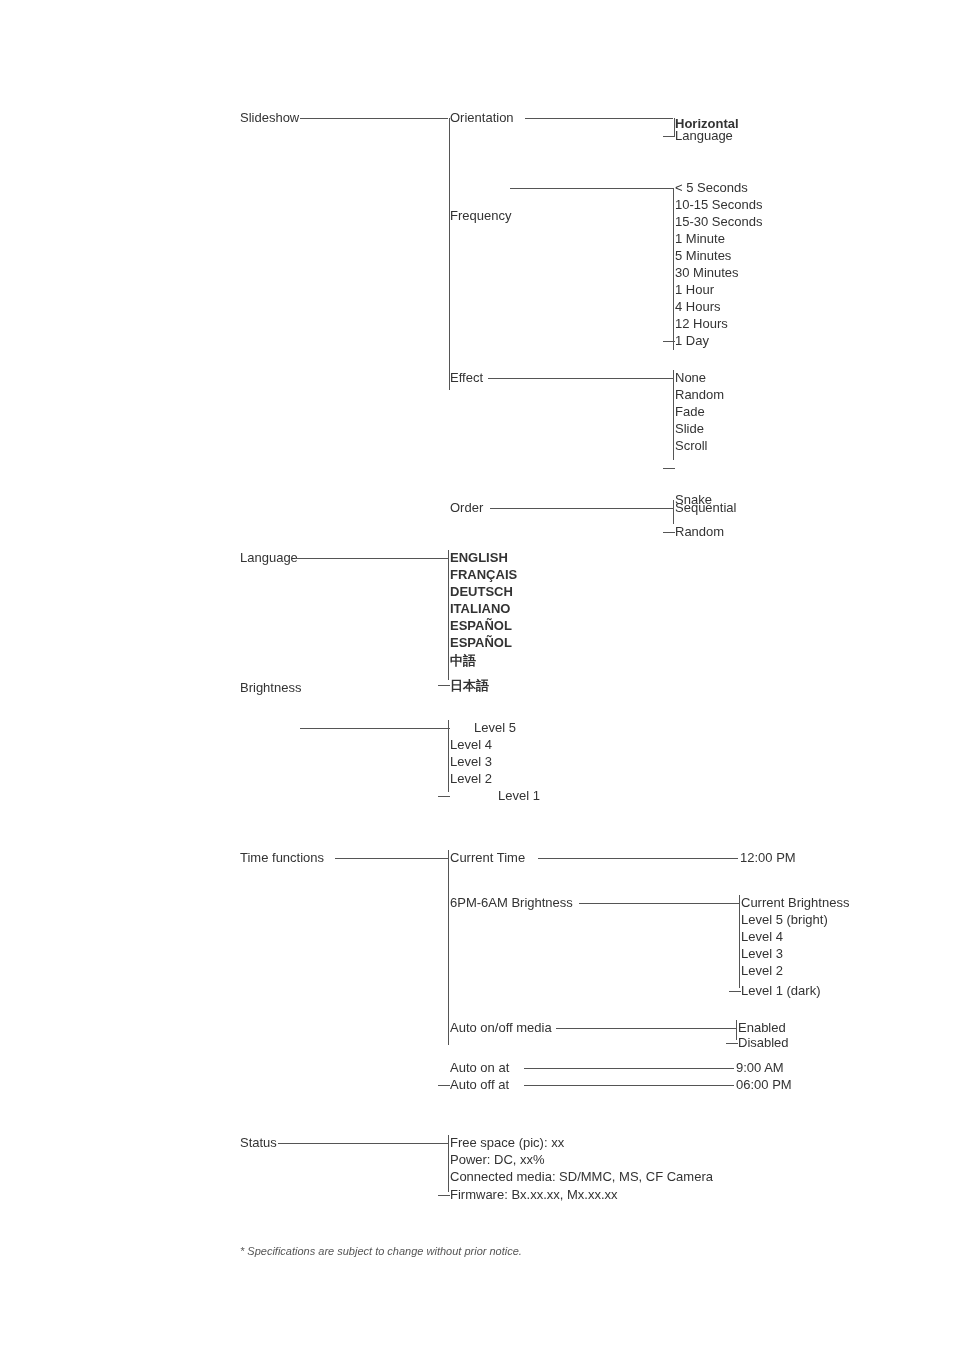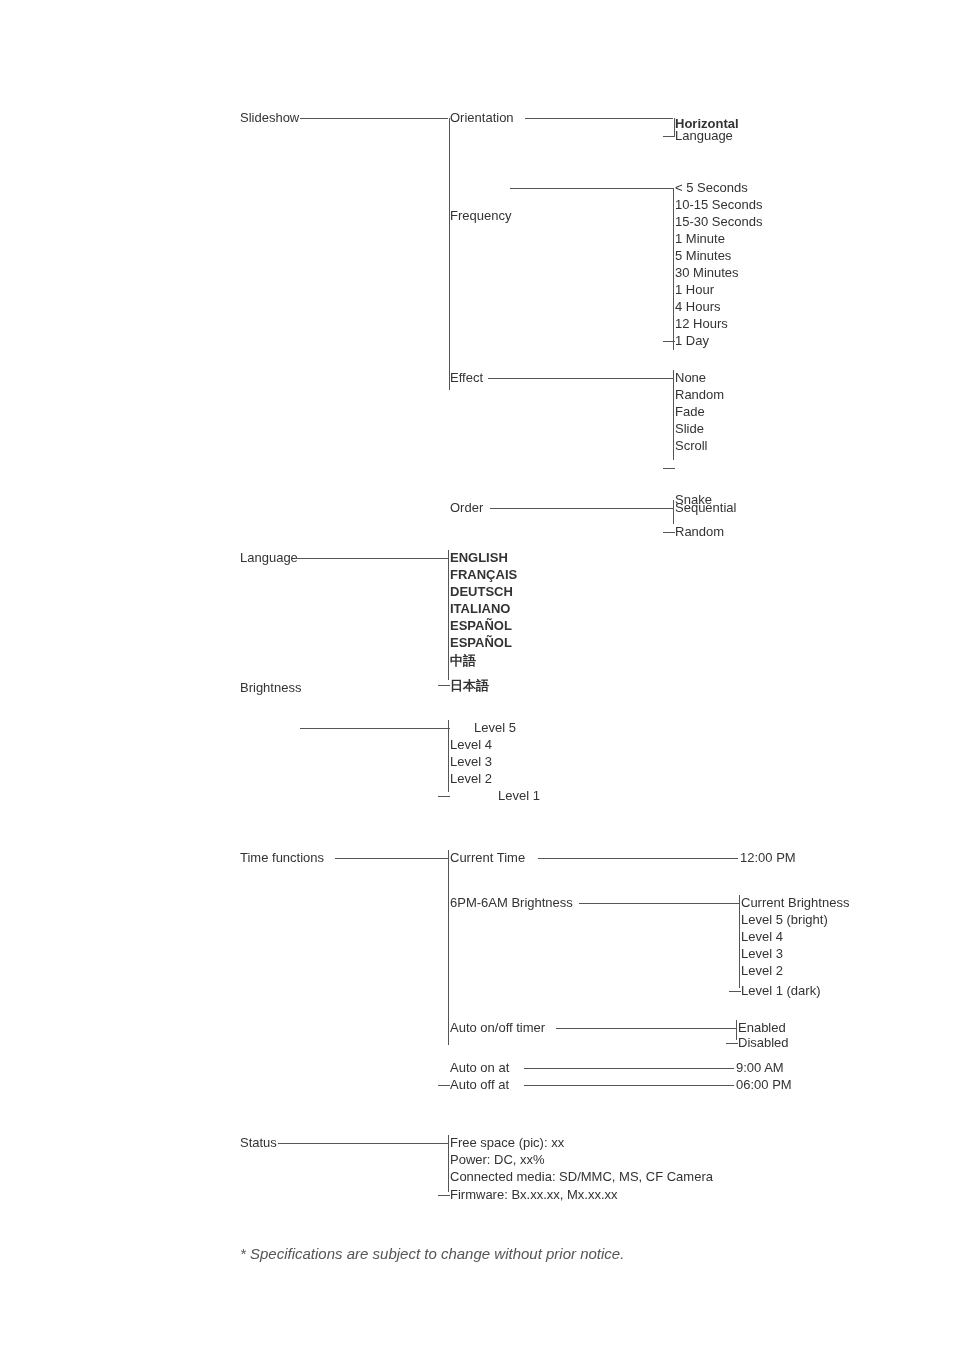--- a/index.html
+++ b/index.html
@@ -45,21 +45,21 @@
 
     .label {
       font-size: 13px;
       color: #333;
     }
     .label-bold {
       font-weight: bold;
       font-size: 13px;
     }
     .footnote {
-      font-size: 15px;
+      font-size: 11px;
       font-style: italic;
       color: #555;
     }
   </style>
 </head>
 <body>
 
 <div class="page">
   <div class="tree-container" style="position:relative; height:1180px;">
 
@@ -177,21 +177,21 @@
     <div class="hline" style="left:649px; top:843px; width:10px;"></div>
     <div class="node label" style="left:661px; top:835px;">Current Brightness</div>
     <div class="node label" style="left:661px; top:852px;">Level 5 (bright)</div>
     <div class="node label" style="left:661px; top:869px;">Level 4</div>
     <div class="node label" style="left:661px; top:886px;">Level 3</div>
     <div class="node label" style="left:661px; top:903px;">Level 2</div>
 
     <div class="hline" style="left:649px; top:931px; width:12px;"></div>
     <div class="node label" style="left:661px; top:923px;">Level 1 (dark)</div>
 
-    <div class="node label" style="left:370px; top:960px;">Auto on/off timer</div>
+    <div class="node label" style="left:370px; top:960px;">Auto on/off media</div>
 
     <div class="hline" style="left:476px; top:968px; width:180px;"></div>
 
     <div class="vline" style="left:656px; top:960px; height:20px;"></div>
 
     <div class="hline" style="left:646px; top:968px; width:10px;"></div>
     <div class="node label" style="left:658px; top:960px;">Enabled</div>
 
     <div class="hline" style="left:646px; top:983px; width:12px;"></div>
     <div class="node label" style="left:658px; top:975px;">Disabled</div>

